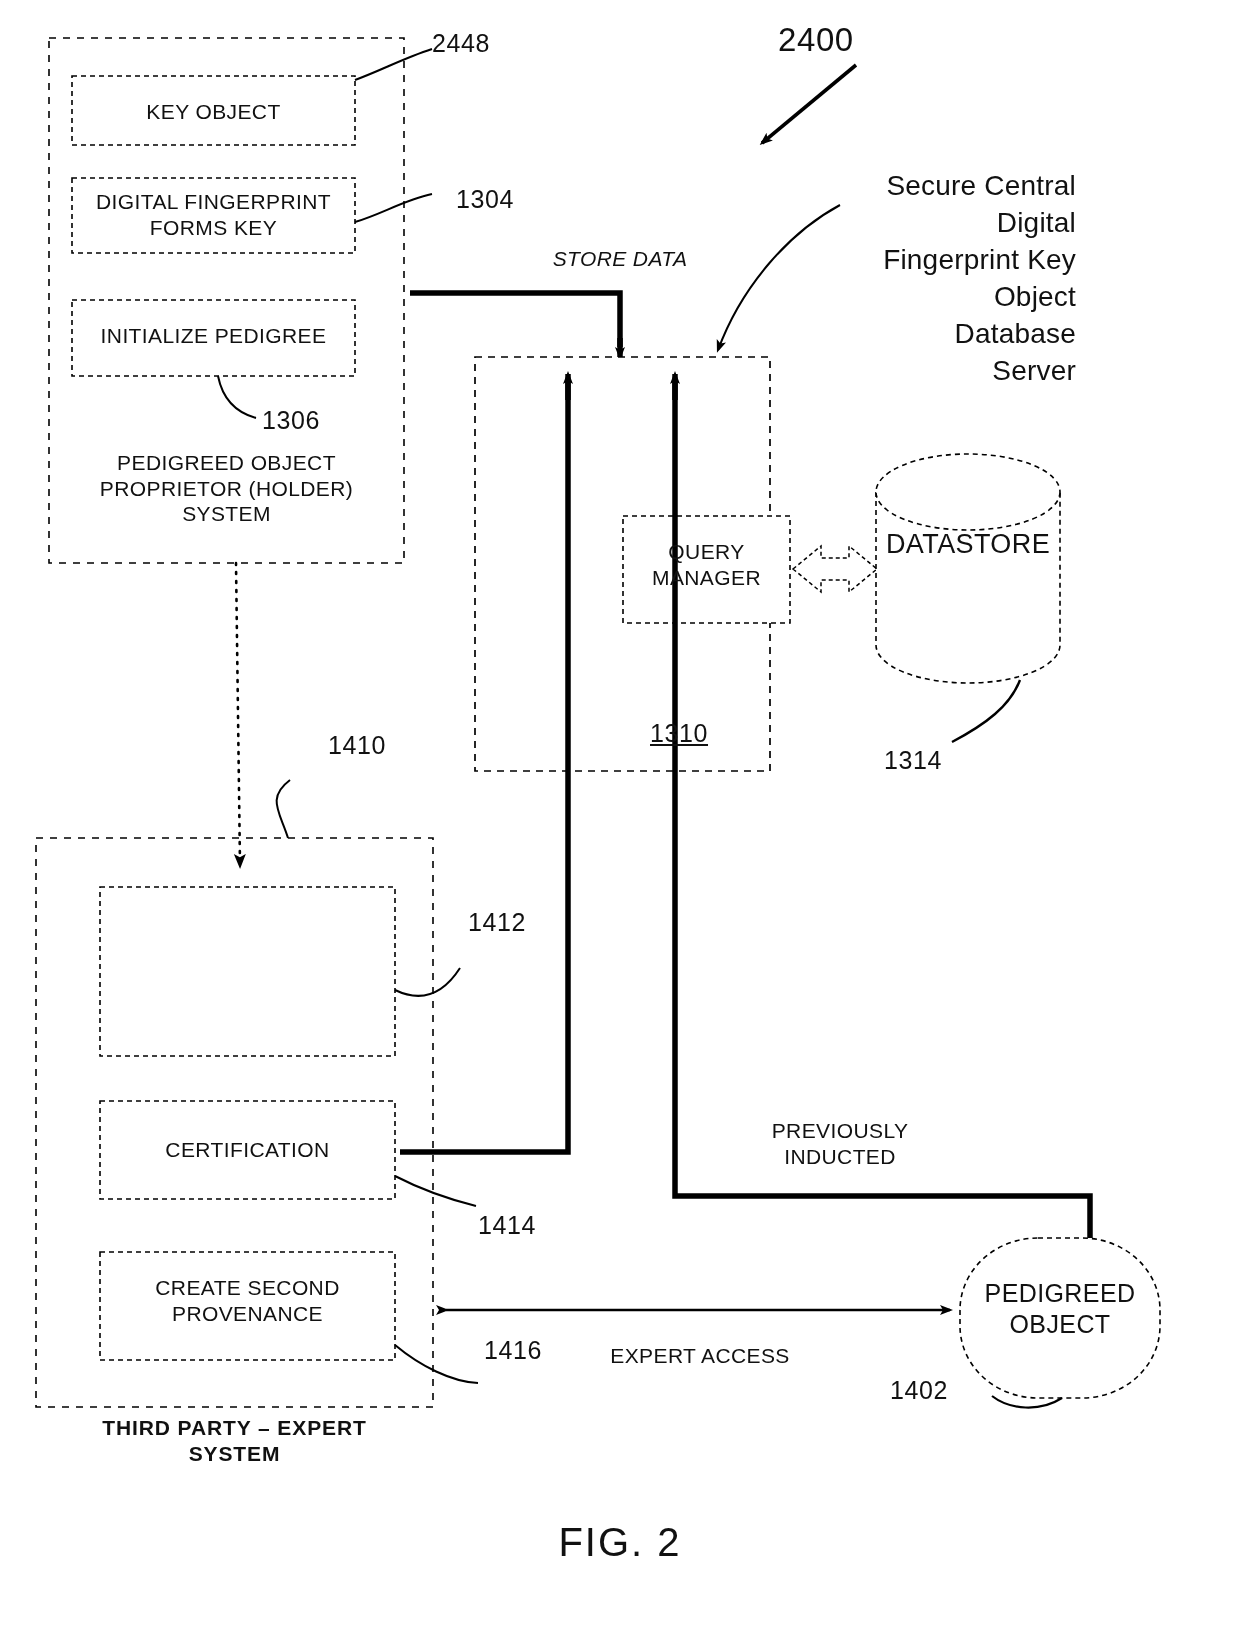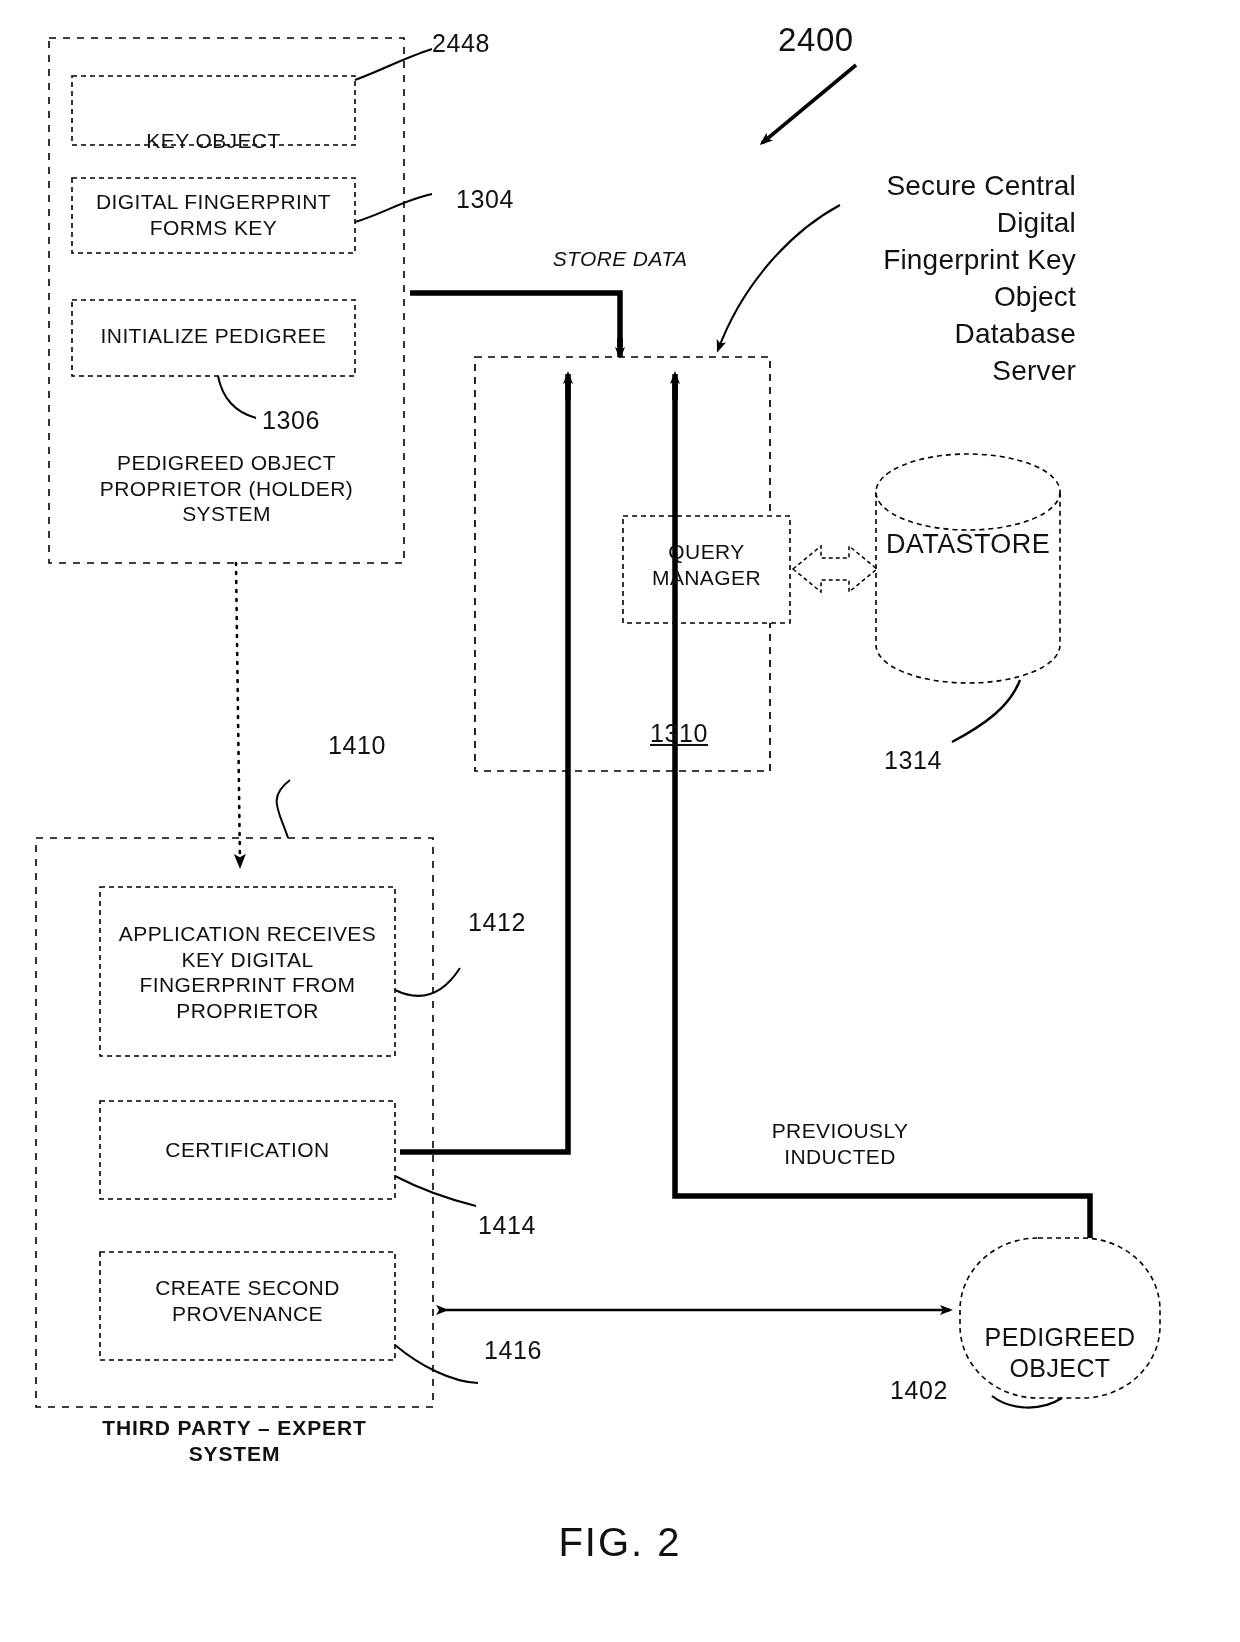--- a/index.html
+++ b/index.html
@@ -182,21 +182,21 @@
 
     <g>
       <path d="M446,1310 L950,1310" fill="none" stroke="#000" stroke-width="2.6" marker-start="url(#solidHeadThin)" marker-end="url(#solidHeadThin)"></path>
     </g>
 
     <g>
       <path d="M856,65 L762,143" fill="none" stroke="#000" stroke-width="3.6" marker-end="url(#solidHeadThin)"></path>
     </g>
   </svg>
 
-  <div class="lbl boxtext" style="left:72px; top:99px; width:283px;margin-top:29px;">KEY OBJECT</div>
+  <div class="lbl boxtext" style="left:72px; top:99px; width:283px;">KEY OBJECT</div>
 
   <div class="lbl boxtext" style="left:72px; top:189px; width:283px;">DIGITAL FINGERPRINT
 FORMS KEY</div>
 
   <div class="lbl boxtext" style="left:72px; top:323px; width:283px;">INITIALIZE PEDIGREE</div>
 
   <div class="lbl groupcap" style="left:49px; top:450px; width:355px;">PEDIGREED OBJECT
 PROPRIETOR (HOLDER)
 SYSTEM</div>
 
@@ -218,40 +218,37 @@
   <div class="lbl boxtext" style="left:623px; top:539px; width:167px;">QUERY
 MANAGER</div>
 
   <div class="lbl refnum underline" style="left:650px; top:718px; width:110px; text-align:left;">1310</div>
 
   <div class="lbl boxtext" style="left:876px; top:528px; width:184px; font-size:27px;">DATASTORE</div>
   <div class="lbl refnum" style="left:884px; top:745px; width:100px; text-align:left;">1314</div>
 
   <div class="lbl refnum" style="left:328px; top:730px; width:100px; text-align:left;">1410</div>
 
-  <div class="lbl boxtext" style="left:100px; top:921px; width:295px;">APPLICATION RECEIVES
-KEY DIGITAL
-FINGERPRINT FROM
-PROPRIETOR</div>
 
   <div class="lbl boxtext" style="left:100px; top:1137px; width:295px;">CERTIFICATION</div>
 
   <div class="lbl boxtext" style="left:100px; top:1275px; width:295px;">CREATE SECOND
 PROVENANCE</div>
 
   <div class="lbl groupcap bold" style="left:36px; top:1415px; width:397px;">THIRD PARTY – EXPERT
 SYSTEM</div>
 
   <div class="lbl refnum" style="left:468px; top:907px; width:100px; text-align:left;">1412</div>
   <div class="lbl refnum" style="left:478px; top:1210px; width:100px; text-align:left;">1414</div>
   <div class="lbl refnum" style="left:484px; top:1335px; width:100px; text-align:left;">1416</div>
 
   <div class="lbl edgelabel" style="left:700px; top:1118px; width:280px;">PREVIOUSLY
 INDUCTED</div>
 
-
-  <div class="lbl boxtext" style="left:960px; top:1278px; width:200px; font-size:25px;margin-top:44px;">PEDIGREED
+  <div class="lbl edgelabel" style="left:480px; top:1343px; width:440px;">EXPERT ACCESS</div>
+
+  <div class="lbl boxtext" style="left:960px; top:1278px; width:200px; font-size:25px;">PEDIGREED
 OBJECT</div>
   <div class="lbl refnum" style="left:890px; top:1375px; width:100px; text-align:left;">1402</div>
 
   <div class="lbl figcap" style="left:420px; top:1518px; width:400px;">FIG. 2</div>
 
 </div>
 
 </body></html>

